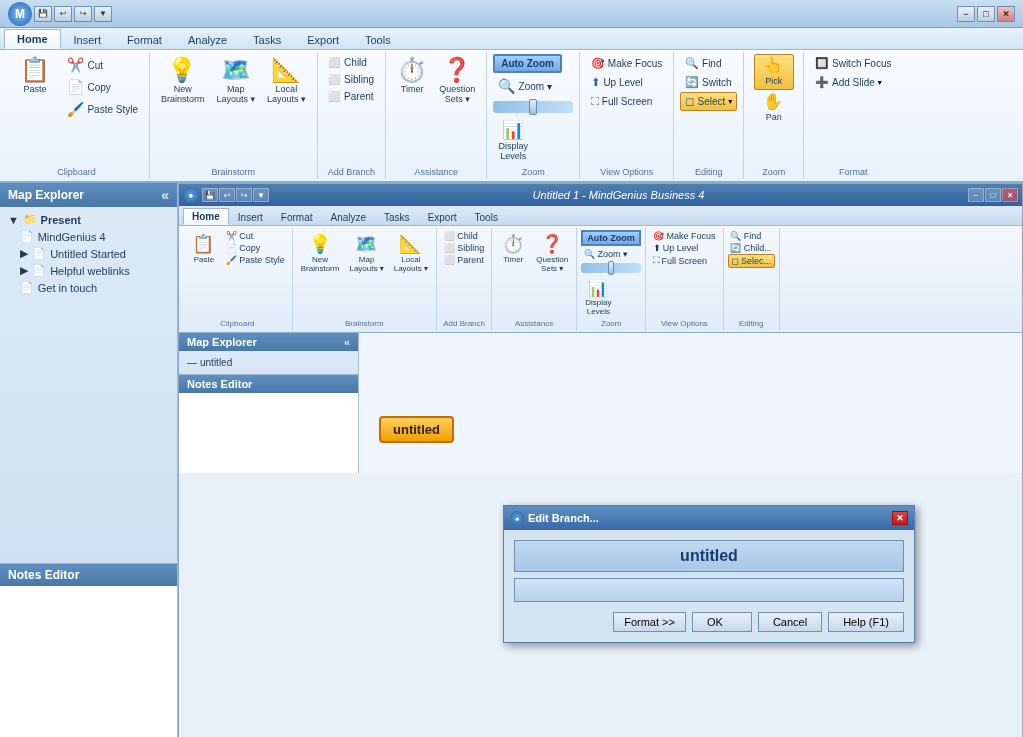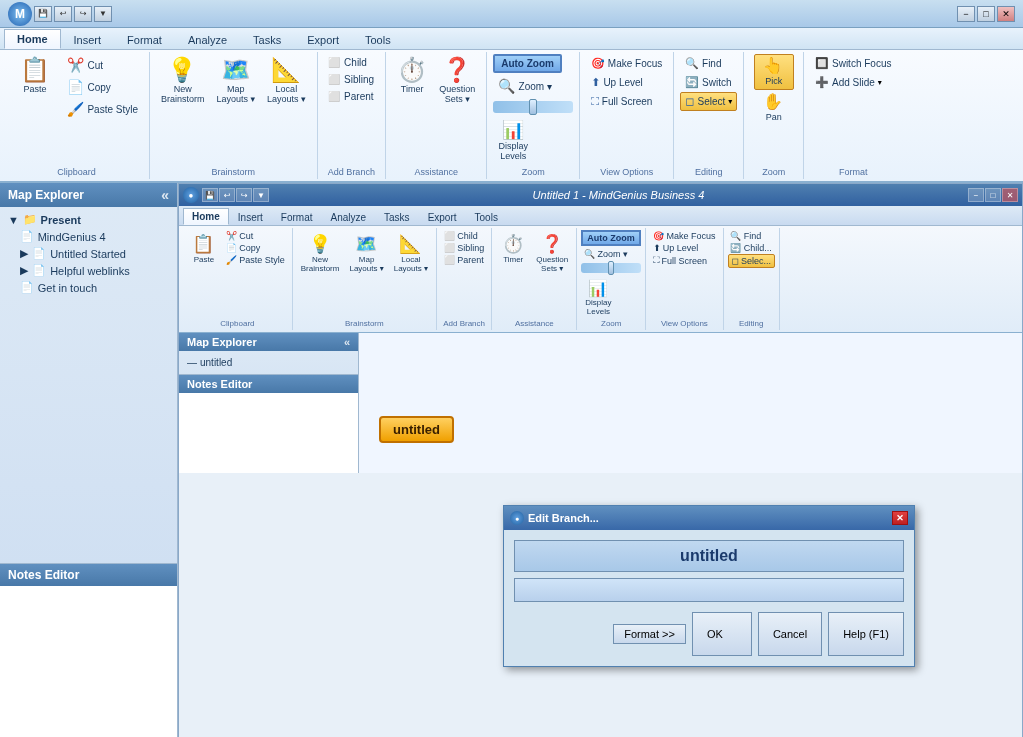--- a/index.html
+++ b/index.html
@@ -361,21 +361,21 @@
       height: 24px;
       margin-bottom: 10px;
     }
     .dialog-buttons {
       display: flex;
       justify-content: flex-end;
       gap: 6px;
       align-items: center;
     }
     .dialog-btn {
-      padding: 15px 14px;
+      padding: 3px 14px;
       background: linear-gradient(to bottom, #e8f0f8, #c8d8ec);
       border: 1px solid #7090b0;
       font-size: 11px;
       cursor: pointer;
       min-width: 60px;
     }
     .dialog-format-btn {
       padding: 3px 10px;
       background: linear-gradient(to bottom, #e8f0f8, #c8d8ec);
       border: 1px solid #7090b0;

